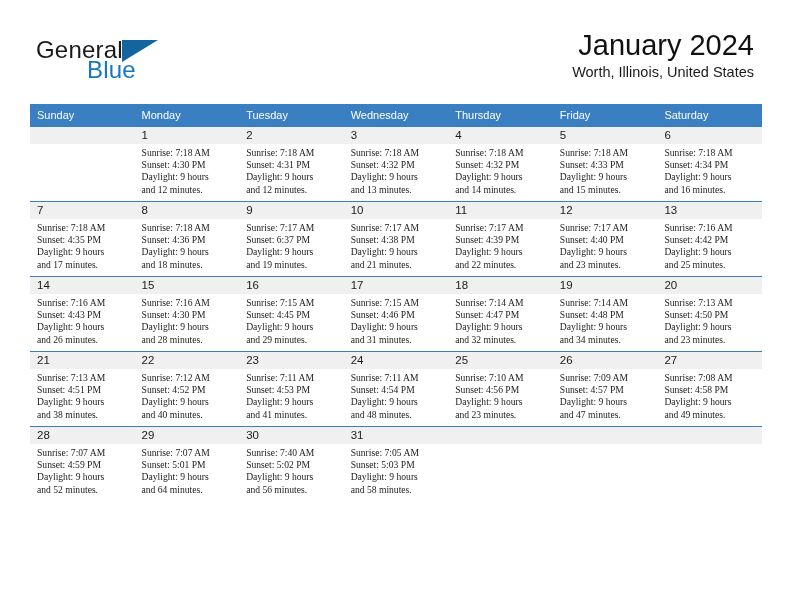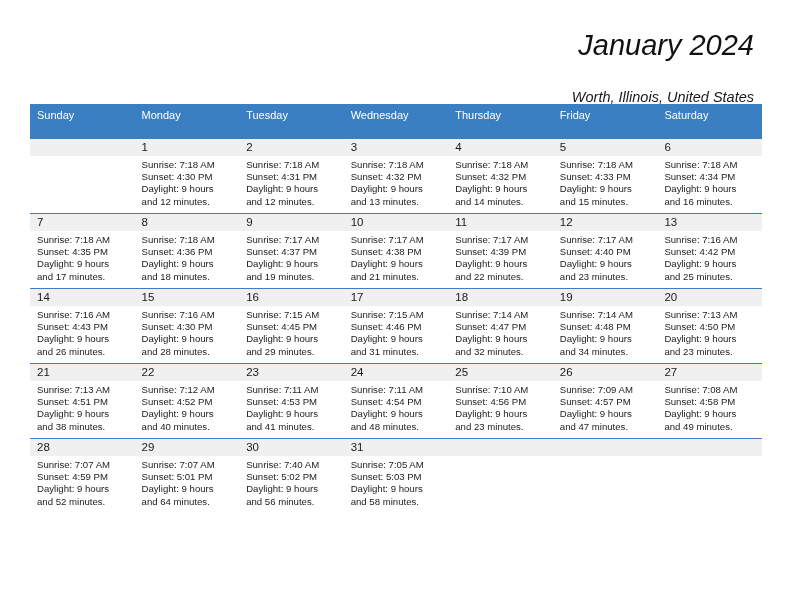--- a/index.html
+++ b/index.html
@@ -62,32 +62,31 @@
     height: 0;
     border-left: 36px solid #13659f;
     border-bottom: 22px solid transparent;
   }
 
   .title-block {
     position: absolute;
     right: 38px;
     top: 28px;
     text-align: right;
-    font-style: italic;
   }
   .cal-title {
     font-size: 29px;
     line-height: 34px;
     color: #111111;
     font-weight: normal;
     margin: 0;
     font-family: "Liberation Sans", sans-serif;
   }
   .cal-location {
-    margin-top: 26px;
+    margin-top: 1px;
     font-size: 14.5px;
     line-height: 18px;
     color: #1a1a1a;
     font-family: "Liberation Sans", sans-serif;
   }
 
   
   .calendar {
     position: absolute;
     left: 30px;
@@ -95,21 +94,21 @@
     width: 732px;
     border-collapse: collapse;
     table-layout: fixed;
   }
   .calendar th {
     background: #3a7fc1;
     color: #ffffff;
     font-size: 11px;
     font-weight: normal;
     text-align: left;
-    padding: 5px 0 17px 7px;
+    padding: 5px 0 5px 7px;
     height: 12px;
     font-family: "Liberation Sans", sans-serif;
     border: none;
     margin-top: 17px;
   }
   .calendar td {
     vertical-align: top;
     width: 104.57px;
     height: 74px;
     padding: 0;
@@ -129,36 +128,41 @@
     font-family: "Liberation Sans", sans-serif;
   }
   .daynum-strip.empty {
     background: #f0f0f0;
   }
   .cell-body {
     padding: 3px 5px 0 7px;
     font-size: 9.6px;
     line-height: 12.2px;
     color: #222222;
-    font-family: Liberation Sans, sans-serif;
+    font-family: Liberation Serif, serif;
   }
   .cell-body div {
     white-space: nowrap;
   }
   td.blank .daynum-strip {
     background: #f0f0f0;
   }
 </style>
 </head>
 <body>
 
 <div class="page">
 
   <div class="header">
 
+    <div class="brand">
+      <span class="brand-general">General</span>
+      <span class="brand-triangle"></span>
+      <span class="brand-blue">Blue</span>
+    </div>
 
     <div class="title-block">
       <h1 class="cal-title">January 2024</h1>
       <div class="cal-location">Worth, Illinois, United States</div>
     </div>
 
   </div>
 
   <table class="calendar">
     <thead>
@@ -256,21 +260,21 @@
             <div>Sunrise: 7:18 AM</div>
             <div>Sunset: 4:36 PM</div>
             <div>Daylight: 9 hours</div>
             <div>and 18 minutes.</div>
           </div>
         </td>
         <td>
           <div class="daynum-strip">9</div>
           <div class="cell-body">
             <div>Sunrise: 7:17 AM</div>
-            <div>Sunset: 4:37 PM</div>
+            <div>Sunset: 6:37 PM</div>
             <div>Daylight: 9 hours</div>
             <div>and 19 minutes.</div>
           </div>
         </td>
         <td>
           <div class="daynum-strip">10</div>
           <div class="cell-body">
             <div>Sunrise: 7:17 AM</div>
             <div>Sunset: 4:38 PM</div>
             <div>Daylight: 9 hours</div>

